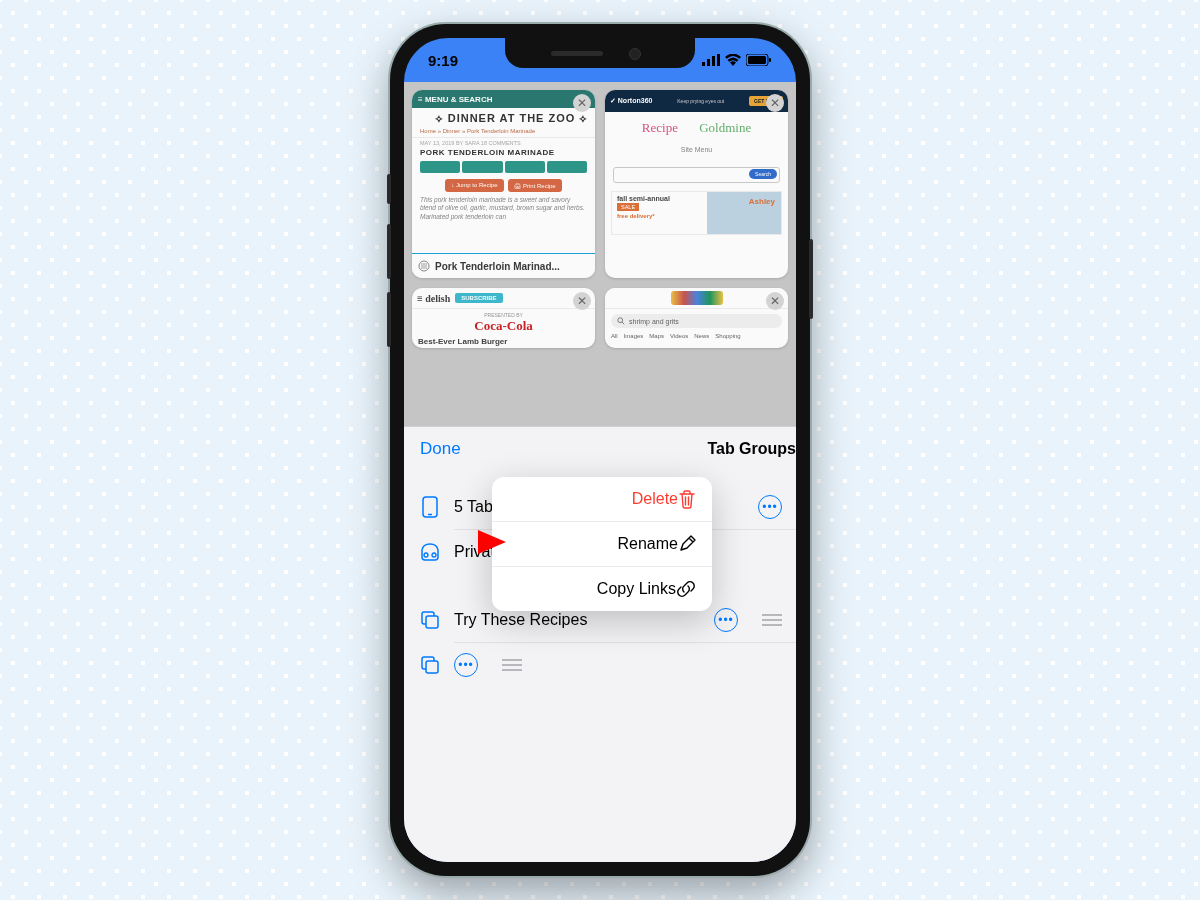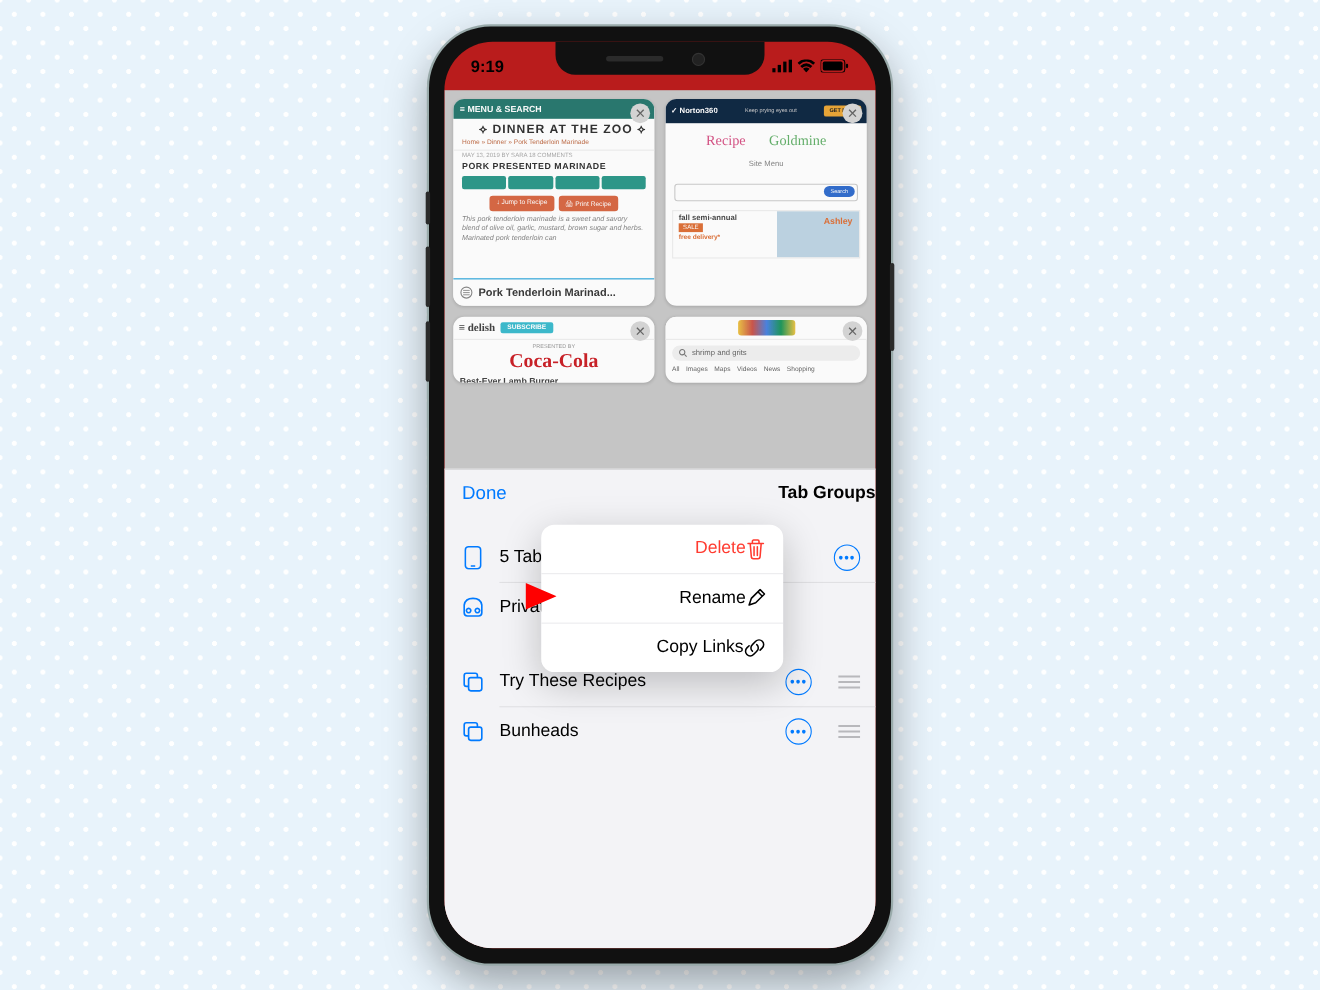--- a/index.html
+++ b/index.html
@@ -10,21 +10,21 @@
       background-size:26px 26px;background-position:0 0,13px 13px;
       display:flex;align-items:center;justify-content:center;}
   
   .phone{width:420px;height:852px;background:#111;border-radius:56px;position:relative;
          box-shadow:0 0 0 2px #9aa,0 16px 40px rgba(0,0,0,.35);padding:14px;box-sizing:border-box;}
   .btn-side{position:absolute;background:#2a2a2a;border-radius:3px;}
   .btn-l1{left:-3px;top:150px;width:4px;height:30px;}
   .btn-l2{left:-3px;top:200px;width:4px;height:55px;}
   .btn-l3{left:-3px;top:268px;width:4px;height:55px;}
   .btn-r{right:-3px;top:215px;width:4px;height:80px;}
-  .screen{width:100%;height:100%;background:#b91c1c;border-radius:44px;overflow:hidden;position:relative;}
+  .screen{width:100%;height:100%;background:#3b82f6;border-radius:44px;overflow:hidden;position:relative;}
   .notch{position:absolute;top:0;left:50%;transform:translateX(-50%);width:190px;height:30px;background:#111;border-bottom-left-radius:18px;border-bottom-right-radius:18px;z-index:50;}
   .notch::before{content:"";position:absolute;left:46px;top:13px;width:52px;height:5px;background:#2b2b2b;border-radius:3px;}
   .notch::after{content:"";position:absolute;right:54px;top:10px;width:10px;height:10px;background:#222;border-radius:50%;border:1px solid #333;}
   
   .status{position:absolute;top:0;left:0;right:0;height:44px;z-index:40;display:flex;justify-content:space-between;align-items:center;padding:0 24px;font-size:15px;font-weight:600;}
   .status-icons{display:flex;align-items:center;gap:5px;}
   
   .tabgrid{position:absolute;top:44px;left:0;right:0;bottom:0;background:#c9c9c9;padding:8px;display:grid;grid-template-columns:1fr 1fr;grid-auto-rows:188px;gap:10px;filter:saturate(.85) brightness(.98);}
   .card{background:#fff;border-radius:10px;overflow:hidden;position:relative;display:flex;flex-direction:column;box-shadow:0 1px 3px rgba(0,0,0,.15);}
   .card .body{flex:1;position:relative;overflow:hidden;font-size:8px;color:#444;}
@@ -55,21 +55,21 @@
   .c2-ash{margin:8px 6px 0;height:42px;background:linear-gradient(90deg,#fff 0,#fff 56%,#bcd6e8 56%,#bcd6e8 100%);border:1px solid #eee;position:relative;font-size:6px;}
   .c2-ash .h{color:#4a4a4a;font-weight:700;padding:3px 5px 0;font-size:7px;}
   .c2-ash .sale{display:inline-block;background:#ee6e2c;color:#fff;padding:1px 4px;margin:1px 5px;font-size:5.5px;}
   .c2-ash .fd{color:#ee6e2c;padding:1px 5px;font-size:6px;font-weight:700;}
   .c2-ash .logo{position:absolute;right:6px;top:5px;color:#ee6e2c;font-size:8px;font-weight:700;}
   
   .c3-top{display:flex;align-items:center;height:20px;border-bottom:1px solid #eee;padding:0 5px;gap:5px;}
   .c3-del{font-family:Georgia,serif;font-size:10px;font-weight:700;}
   .c3-sub{background:#2cc0d6;color:#fff;font-size:6px;padding:2px 6px;border-radius:2px;font-weight:700;}
   .c3-pres{text-align:center;font-size:5px;color:#999;margin-top:3px;}
-  .c3-coke{text-align:center;font-family:cursive;color:#e31b23;font-size:18px;font-weight:700;}
+  .c3-coke{text-align:center;font-family:cursive;color:#e31b23;font-size:13px;font-weight:700;}
   .c3-art{font-size:8px;font-weight:800;padding:3px 6px 0;}
   
   .c4-g{height:20px;display:flex;align-items:center;justify-content:center;background:#fff;border-bottom:1px solid #eee;}
   .c4-doodle{width:52px;height:14px;background:linear-gradient(90deg,#f4c430,#de5246,#4285f4,#0f9d58,#f4c430);border-radius:3px;}
   .c4-s{margin:5px 6px;height:14px;background:#f1f1f1;border-radius:8px;display:flex;align-items:center;padding:0 6px;font-size:7px;color:#666;gap:4px;}
   .c4-tabs{display:flex;gap:6px;padding:0 6px;font-size:6px;color:#666;}
   
   .sheet{position:absolute;left:0;right:0;bottom:0;top:388px;background:#f3f3f6;z-index:30;border-top:1px solid #d0d0d3;}
   .sheet-head{position:relative;height:44px;display:flex;align-items:center;justify-content:flex-end;}
   .done{position:absolute;left:16px;color:#007aff;font-size:17px;font-weight:400;}
@@ -127,21 +127,21 @@
 
       <div class="tabgrid">
 
         <div class="card">
           <div class="body">
             <div class="xbtn">✕</div>
             <div class="c1-bar">≡ MENU &amp; SEARCH</div>
             <div class="c1-logo">⟡ <span>DINNER AT THE ZOO</span> ⟡</div>
             <div class="c1-crumb">Home » Dinner » Pork Tenderloin Marinade</div>
             <div class="c1-meta">MAY 13, 2019 BY SARA   18 COMMENTS</div>
-            <div class="c1-title">PORK PRESENTED MARINADE</div>
+            <div class="c1-title">PORK TENDERLOIN MARINADE</div>
             <div class="c1-soc">
                 <span></span>
                 <span></span>
                 <span></span>
                 <span></span>
               </div>
             <div class="c1-btns">
               <span>↓ Jump to Recipe</span>
                 <span>🖨 Print Recipe</span>
             </div>
@@ -263,21 +263,20 @@
             </span>
           </div>
           <div class="sep"></div>
           <div class="grow">
             <span class="gicon">
               <svg width="20" height="20" viewBox="0 0 20 20">
                   <rect x="2" y="2" width="12" height="12" rx="2" fill="none" stroke="#007aff" stroke-width="1.5"></rect>
                   <rect x="6" y="6" width="12" height="12" rx="2" fill="#f3f3f6" stroke="#007aff" stroke-width="1.5"></rect>
                 </svg>
             </span>
-            <span class="glabel">Bunheads</span>
             <span class="gmore">•••</span>
             <span class="ghandle">
               <svg width="20" height="14" viewBox="0 0 20 14">
                   <line x1="0" y1="2" x2="20" y2="2" stroke="#b8b8bc" stroke-width="2"></line>
                   <line x1="0" y1="7" x2="20" y2="7" stroke="#b8b8bc" stroke-width="2"></line>
                   <line x1="0" y1="12" x2="20" y2="12" stroke="#b8b8bc" stroke-width="2"></line>
                 </svg>
             </span>
           </div>
         </div>

